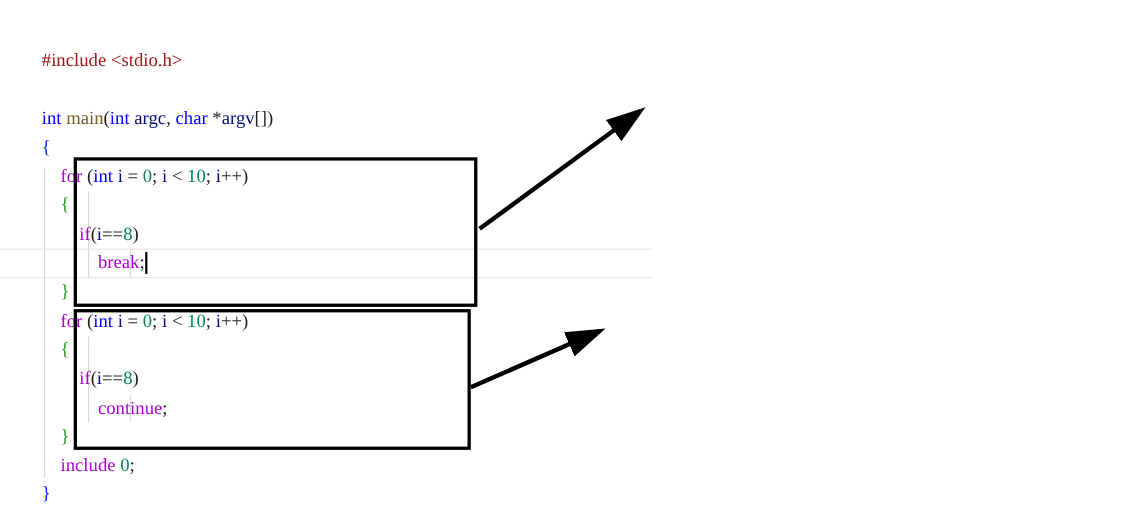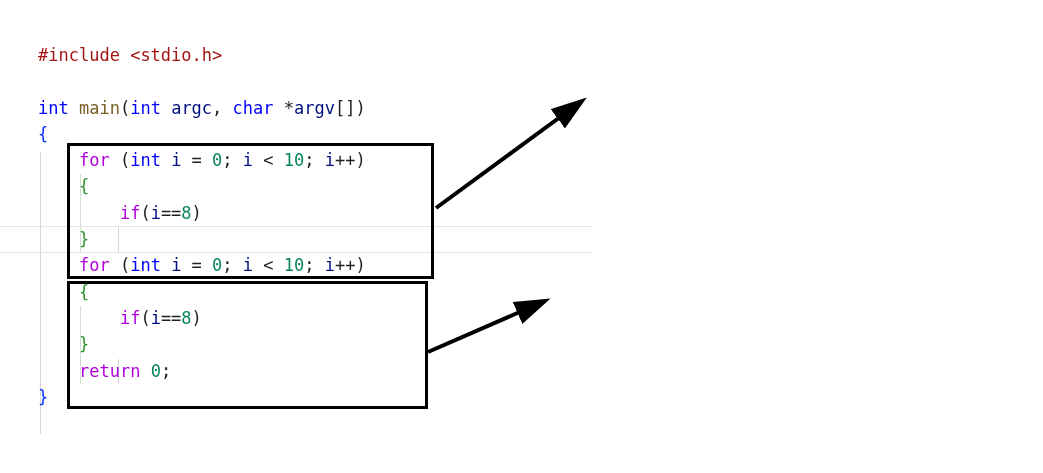--- a/index.html
+++ b/index.html
@@ -43,20 +43,21 @@
   #code-lines {
     position: absolute;
     left: 38px; top: 42px;
     font-size: 17px;
     color: #1f1f1f;
   }
   .code-line {
     height: 26.3px;
     line-height: 26.3px;
     white-space: pre;
+    font-family: Liberation Serif, serif;
   }
   .cursor {
     display: inline-block;
     width: 2px;
     height: 20px;
     background: #000000;
     vertical-align: middle;
     margin-top: -3px;
   }
 
@@ -105,26 +106,28 @@
     <div class="current-line"></div>
 
     <div id="code-lines">
         <div class="code-line"><span style="color: rgb(163, 21, 21);">#include</span><span style="color: rgb(31, 31, 31);"> </span><span style="color: rgb(163, 21, 21);">&lt;stdio.h&gt;</span></div>
         <div class="code-line"></div>
         <div class="code-line"><span style="color: rgb(0, 0, 255);">int</span><span style="color: rgb(31, 31, 31);"> </span><span style="color: rgb(121, 94, 38);">main</span><span style="color: rgb(31, 31, 31);">(</span><span style="color: rgb(0, 0, 255);">int</span><span style="color: rgb(31, 31, 31);"> </span><span style="color: rgb(0, 16, 128);">argc</span><span style="color: rgb(31, 31, 31);">, </span><span style="color: rgb(0, 0, 255);">char</span><span style="color: rgb(31, 31, 31);"> *</span><span style="color: rgb(0, 16, 128);">argv</span><span style="color: rgb(31, 31, 31);">[])</span></div>
         <div class="code-line"><span style="color: rgb(4, 49, 250);">{</span></div>
         <div class="code-line"><span style="color: rgb(31, 31, 31);">    </span><span style="color: rgb(175, 0, 219);">for</span><span style="color: rgb(31, 31, 31);"> (</span><span style="color: rgb(0, 0, 255);">int</span><span style="color: rgb(31, 31, 31);"> </span><span style="color: rgb(0, 16, 128);">i</span><span style="color: rgb(31, 31, 31);"> = </span><span style="color: rgb(9, 134, 88);">0</span><span style="color: rgb(31, 31, 31);">; </span><span style="color: rgb(0, 16, 128);">i</span><span style="color: rgb(31, 31, 31);"> &lt; </span><span style="color: rgb(9, 134, 88);">10</span><span style="color: rgb(31, 31, 31);">; </span><span style="color: rgb(0, 16, 128);">i</span><span style="color: rgb(31, 31, 31);">++)</span></div>
         <div class="code-line"><span style="color: rgb(31, 31, 31);">    </span><span style="color: rgb(49, 147, 49);">{</span></div>
         <div class="code-line"><span style="color: rgb(31, 31, 31);">        </span><span style="color: rgb(175, 0, 219);">if</span><span style="color: rgb(31, 31, 31);">(</span><span style="color: rgb(0, 16, 128);">i</span><span style="color: rgb(31, 31, 31);">==</span><span style="color: rgb(9, 134, 88);">8</span><span style="color: rgb(31, 31, 31);">)</span></div>
+        <div class="code-line"><span style="color: rgb(31, 31, 31);">            </span><span style="color: rgb(175, 0, 219);">break</span><span style="color: rgb(31, 31, 31);">;</span><span class="cursor"></span></div>
         <div class="code-line"><span style="color: rgb(31, 31, 31);">    </span><span style="color: rgb(49, 147, 49);">}</span></div>
         <div class="code-line"><span style="color: rgb(31, 31, 31);">    </span><span style="color: rgb(175, 0, 219);">for</span><span style="color: rgb(31, 31, 31);"> (</span><span style="color: rgb(0, 0, 255);">int</span><span style="color: rgb(31, 31, 31);"> </span><span style="color: rgb(0, 16, 128);">i</span><span style="color: rgb(31, 31, 31);"> = </span><span style="color: rgb(9, 134, 88);">0</span><span style="color: rgb(31, 31, 31);">; </span><span style="color: rgb(0, 16, 128);">i</span><span style="color: rgb(31, 31, 31);"> &lt; </span><span style="color: rgb(9, 134, 88);">10</span><span style="color: rgb(31, 31, 31);">; </span><span style="color: rgb(0, 16, 128);">i</span><span style="color: rgb(31, 31, 31);">++)</span></div>
         <div class="code-line"><span style="color: rgb(31, 31, 31);">    </span><span style="color: rgb(49, 147, 49);">{</span></div>
         <div class="code-line"><span style="color: rgb(31, 31, 31);">        </span><span style="color: rgb(175, 0, 219);">if</span><span style="color: rgb(31, 31, 31);">(</span><span style="color: rgb(0, 16, 128);">i</span><span style="color: rgb(31, 31, 31);">==</span><span style="color: rgb(9, 134, 88);">8</span><span style="color: rgb(31, 31, 31);">)</span></div>
+        <div class="code-line"><span style="color: rgb(31, 31, 31);">            </span><span style="color: rgb(175, 0, 219);">continue</span><span style="color: rgb(31, 31, 31);">;</span></div>
         <div class="code-line"><span style="color: rgb(31, 31, 31);">    </span><span style="color: rgb(49, 147, 49);">}</span></div>
-        <div class="code-line"><span style="color: rgb(31, 31, 31);">    </span><span style="color: rgb(175, 0, 219);">return</span><span style="color: rgb(31, 31, 31);"> </span><span style="color: rgb(9, 134, 88);">0</span><span style="color: rgb(31, 31, 31);">;</span></div>
+        <div class="code-line"><span style="color: rgb(31, 31, 31);">    </span><span style="color: rgb(175, 0, 219);">include</span><span style="color: rgb(31, 31, 31);"> </span><span style="color: rgb(9, 134, 88);">0</span><span style="color: rgb(31, 31, 31);">;</span></div>
         <div class="code-line"><span style="color: rgb(4, 49, 250);">}</span></div>
       </div>
   </div>
 
   <div class="ann-box box-break"></div>
   <div class="ann-box box-continue"></div>
 
   <svg class="arrows" viewBox="0 0 1043 473" xmlns="http://www.w3.org/2000/svg">
     <defs>
       <marker id="ah" markerWidth="10" markerHeight="8" refX="7.5" refY="3" orient="auto" markerUnits="strokeWidth">

